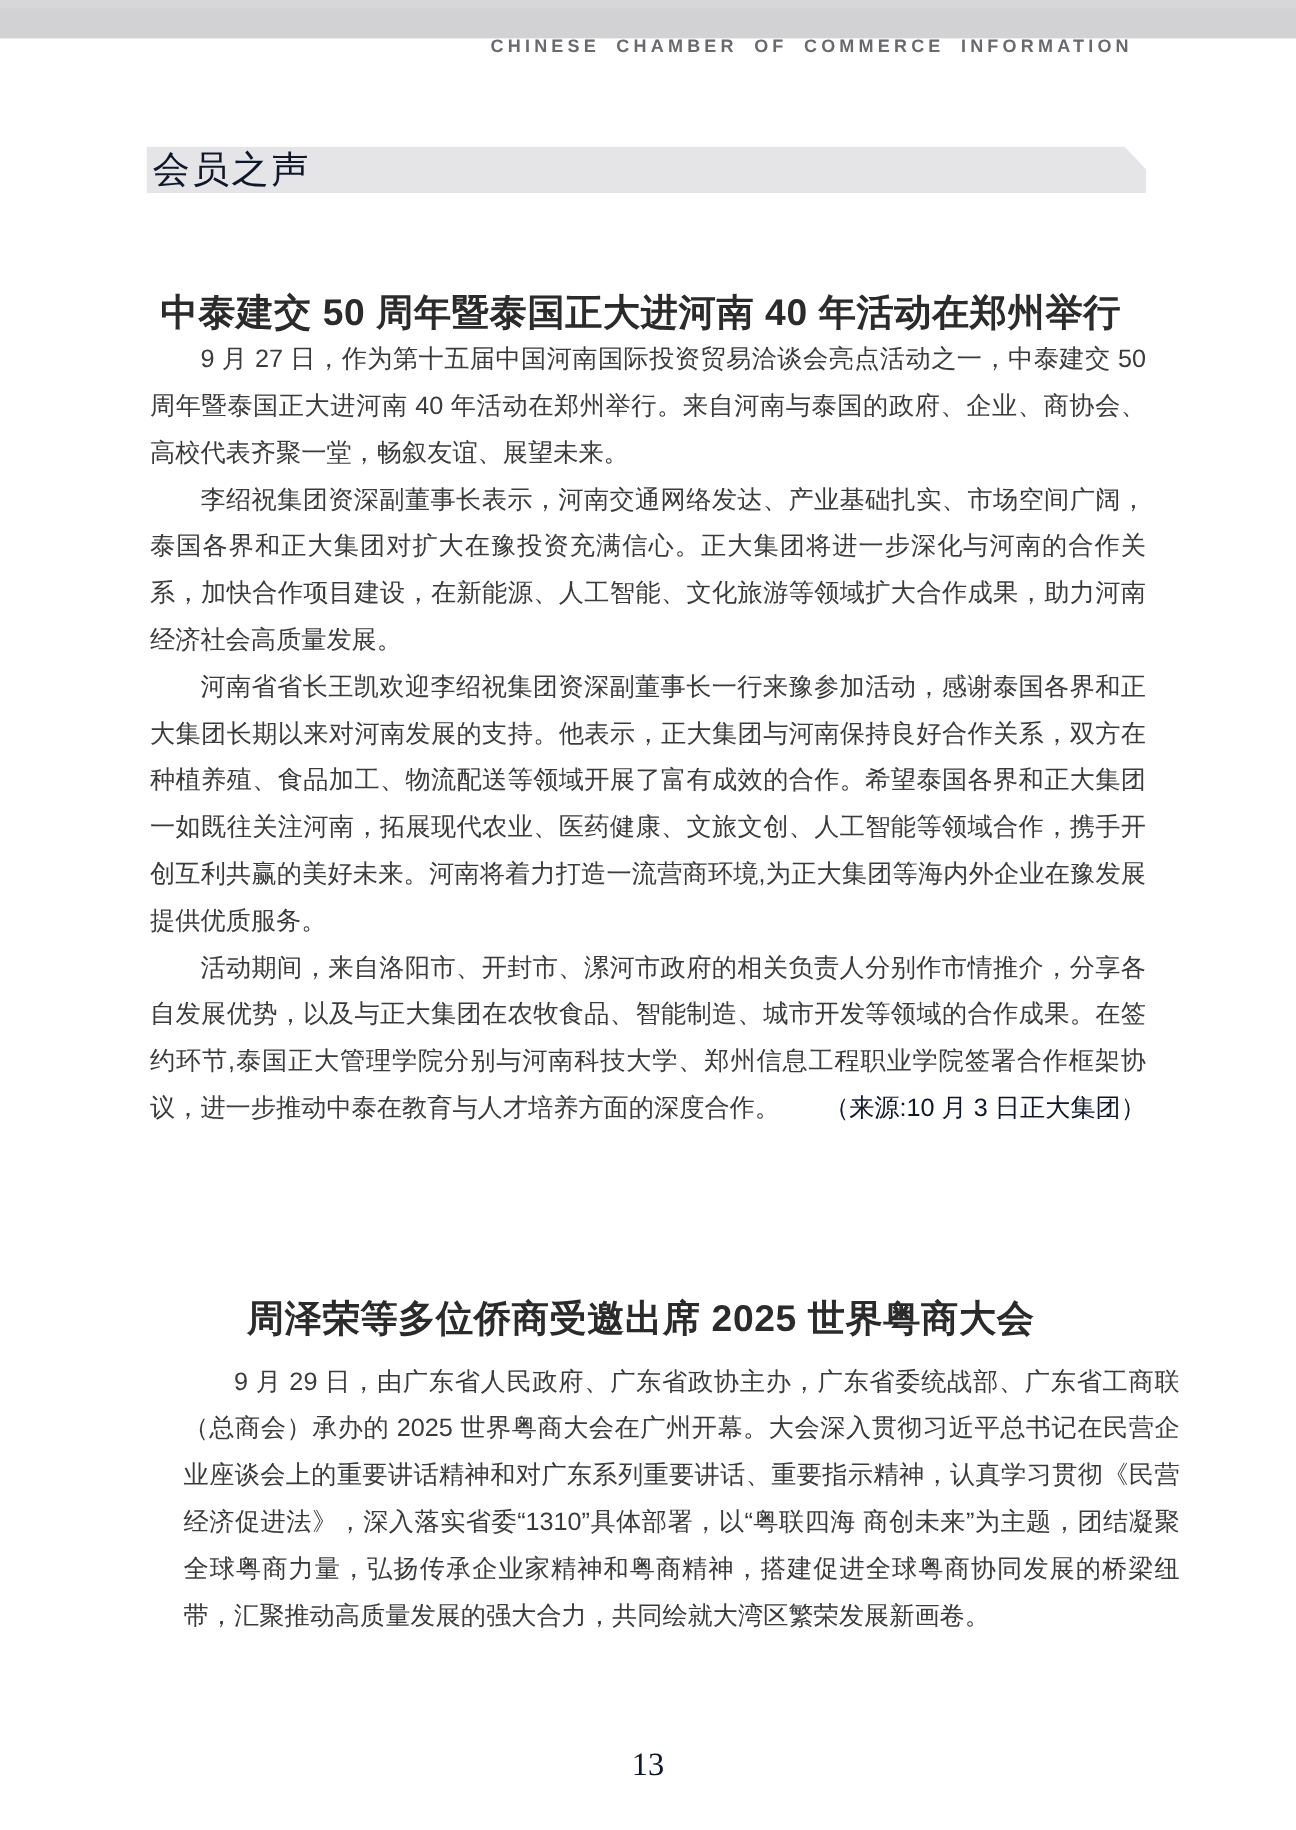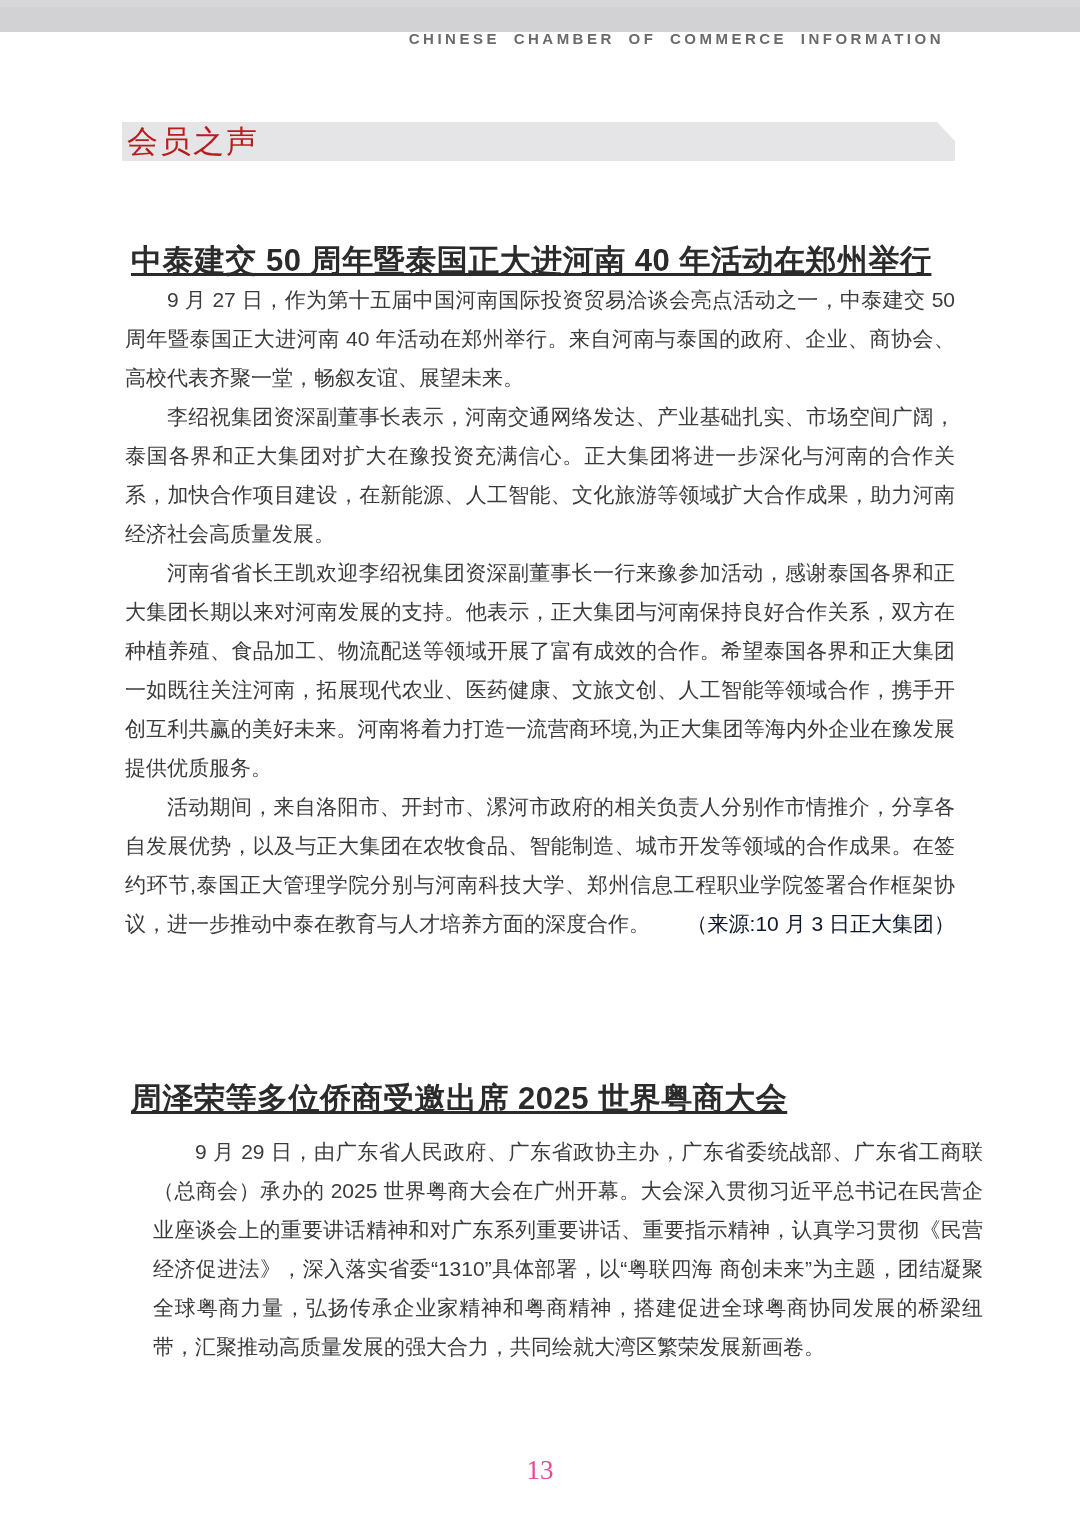--- a/index.html
+++ b/index.html
@@ -33,31 +33,31 @@
   
   .section-tag {
     position:absolute; left:122px; top:122px;
     width:833px; height:39px;
     background:#e5e5e7;
     clip-path:polygon(0 0, calc(100% - 18px) 0, 100% 19px, 100% 100%, 0 100%);
     display:flex; align-items:center;
   }
   .section-tag-text {
     font-family:"Liberation Serif","DejaVu Serif",serif;
-    font-size:31px; color:#b91c1c;
+    font-size:31px; color:#0f172a;
     padding-left:5px; letter-spacing:2px;
     line-height:39px;
   }
 
   .article-title {
-    position:absolute; left:131px; width:830px;
+    position:absolute; left:119px; width:830px;
+    text-align:center;
     font-size:31px; font-weight:bold; color:#2b2b2b;
     line-height:40px; letter-spacing:0.5px;
     white-space:nowrap;
-    text-decoration:underline;
   }
   .a1-title { top:220px; }
   .a2-title { top:1058px; }
 
   .article-body {
     position:absolute; left:125px; width:830px;
     font-size:21px; color:#3b3b3b;
     line-height:39px;
     text-align:justify;
   }
@@ -69,21 +69,21 @@
   .closing-para .source {
     position:absolute; right:0; bottom:0;
     text-indent:0; white-space:nowrap;
     color:#0f172a;
   }
 
   .footer {
     position:absolute; left:0; top:1452px; width:1080px;
     text-align:center;
     font-family:"Liberation Serif","DejaVu Serif",serif;
-    font-size:27px; color:#ec4899; line-height:36px;
+    font-size:27px; color:#0f172a; line-height:36px;
   }
 </style>
 </head>
 <body>
 
 <div class="page">
 
   <div class="band">
     <span class="band-text">CHINESE CHAMBER OF COMMERCE INFORMATION</span>
   </div>

